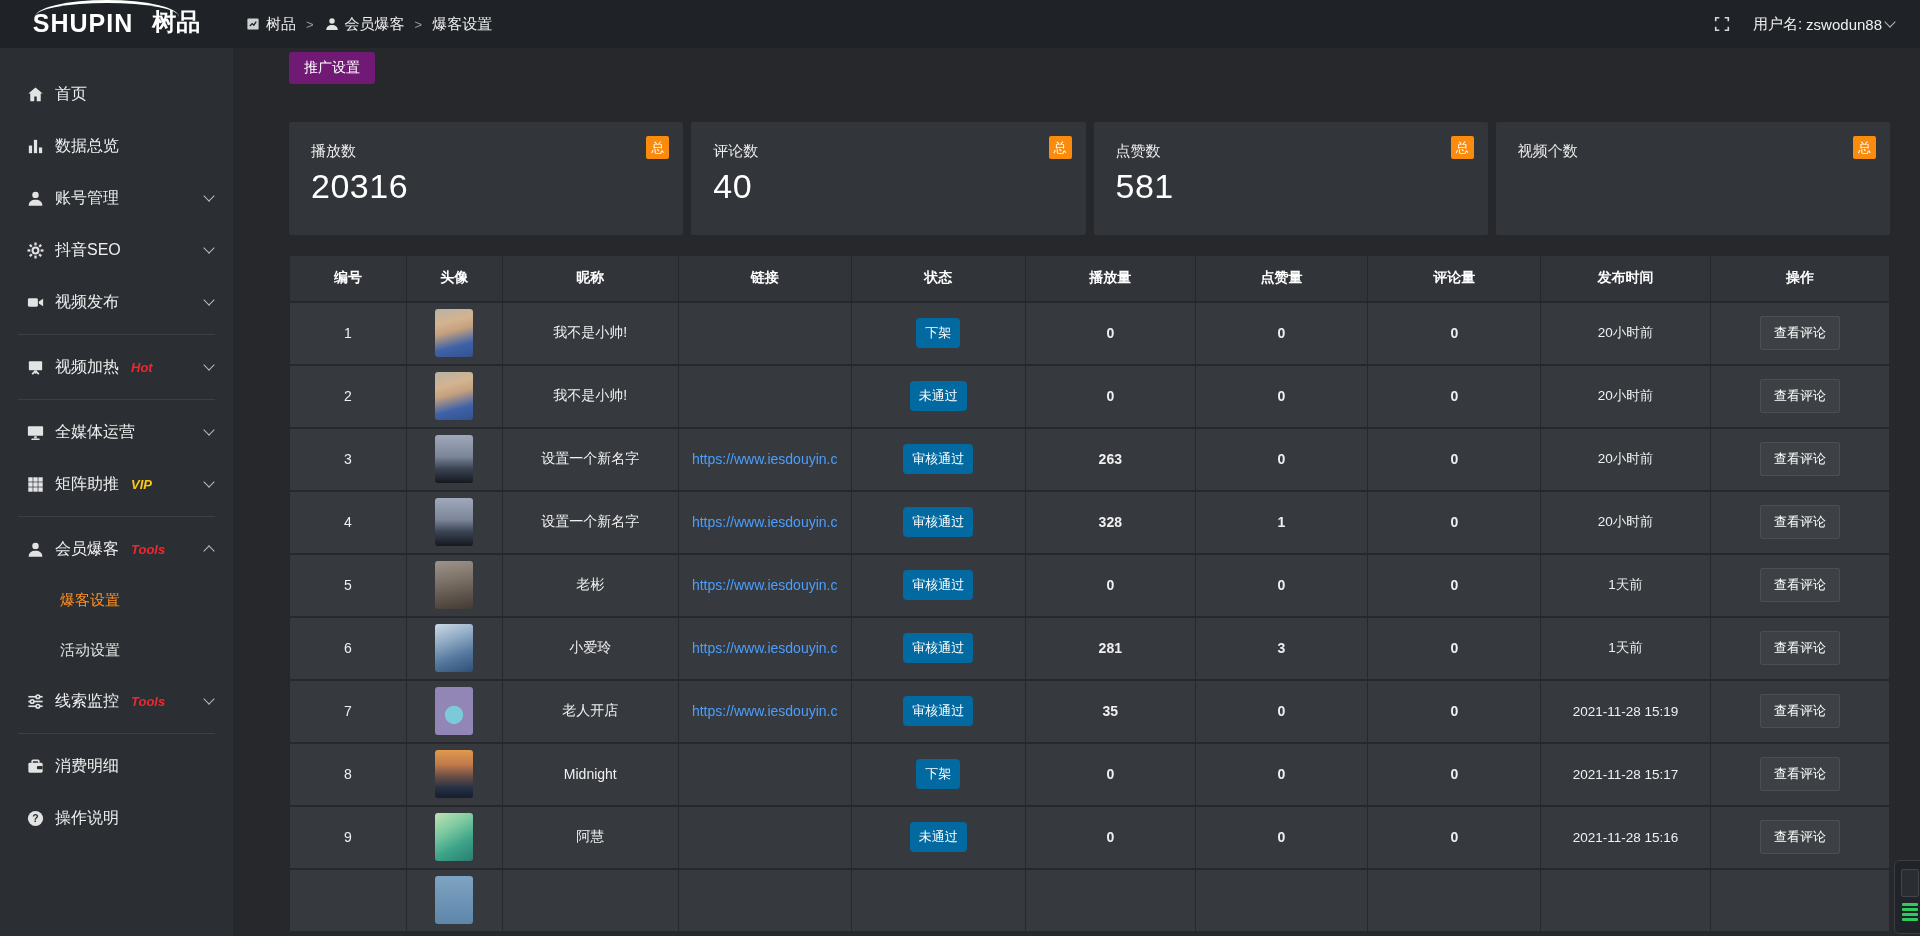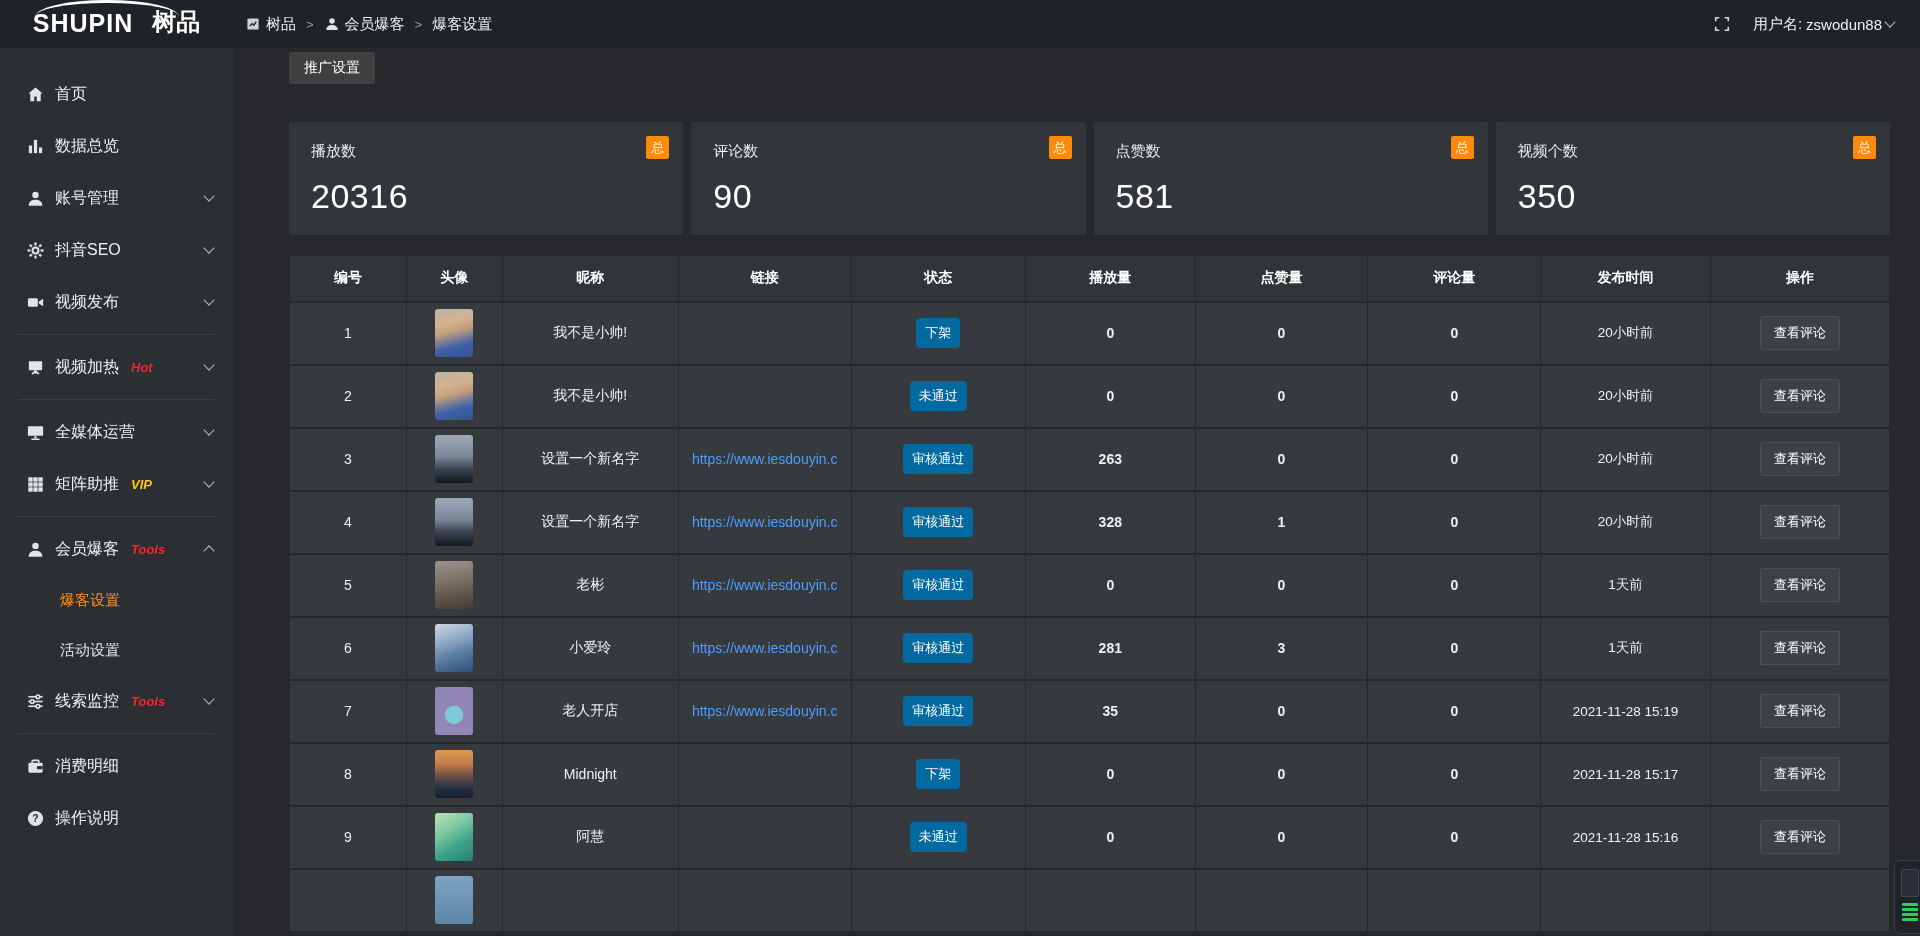--- a/index.html
+++ b/index.html
@@ -34,28 +34,28 @@
   .sb-item .ic { width:19px; height:19px; display:inline-flex; flex:0 0 19px; }
   .sb-badge { font-size:13px; font-weight:700; font-style:italic; margin-left:2px; }
   .sb-item .chev { margin-left:auto; }
   .sb-subitem { height:50px; display:flex; align-items:center; padding-left:60px; font-size:15px;
              color:#e3e3e3; cursor:pointer; }
   .sb-subitem.active { color:#ff9021; }
   .sb-divider { height:1px; background:#3c4046; margin:6px 18px; }
 
   
   .main { margin-left:233px; padding:52px 30px 0 56px; }
-  .promo-btn { height:32px; padding:0 15px; background:#404040; color:#fff; border:none;
+  .promo-btn { height:32px; padding:0 15px; background:#701a75; color:#fff; border:none;
                border-radius:3px; font-size:14px; cursor:pointer; font-family:Liberation Mono, monospace; }
 
   .stats { display:flex; gap:8px; margin-top:38px; }
   .stat-card { flex:1; height:113px; background:#323539; border-radius:2px; position:relative;
                padding:20px 22px; }
   .stat-label { font-size:15px; color:#ececec; }
-  .stat-value { font-size:34px; color:#fff; margin-top:16px; letter-spacing:.5px; }
+  .stat-value { font-size:34px; color:#fff; margin-top:6px; letter-spacing:.5px; }
   .stat-badge { position:absolute; top:14px; right:14px; width:23px; height:23px; line-height:23px;
                text-align:center; background:#fb8b0d; color:#fff; font-size:13px; border-radius:2px; }
 
   
   .table-wrap { margin-top:20px; }
   table { width:100%; border-collapse:collapse; table-layout:fixed; }
   th { height:46px; background:#313439; font-size:14px; font-weight:700; color:#fff;
        border:1px solid #26282b; border-bottom-width:2px; }
   td { height:63px; background:#36393e; font-size:14px; color:#f0f0f0; text-align:center;
        border:1px solid #26282b; border-bottom-width:2px; vertical-align:middle; }
@@ -295,31 +295,30 @@
   <button class="promo-btn">推广设置</button>
 
   <section class="stats" id="stats">
       <div class="stat-card">
         <div class="stat-label">播放数</div>
         <div class="stat-value">20316</div>
         <span class="stat-badge">总</span>
       </div>
       <div class="stat-card">
         <div class="stat-label">评论数</div>
-        <div class="stat-value">90</div>
+        <div class="stat-value">40</div>
         <span class="stat-badge">总</span>
       </div>
       <div class="stat-card">
         <div class="stat-label">点赞数</div>
         <div class="stat-value">581</div>
         <span class="stat-badge">总</span>
       </div>
       <div class="stat-card">
         <div class="stat-label">视频个数</div>
-        <div class="stat-value">350</div>
         <span class="stat-badge">总</span>
       </div>
     </section>
 
   <section class="table-wrap">
     <table>
       <colgroup id="cols">
           <col style="width: 7.3%;">
           <col style="width: 6%;">
           <col style="width: 11%;">

